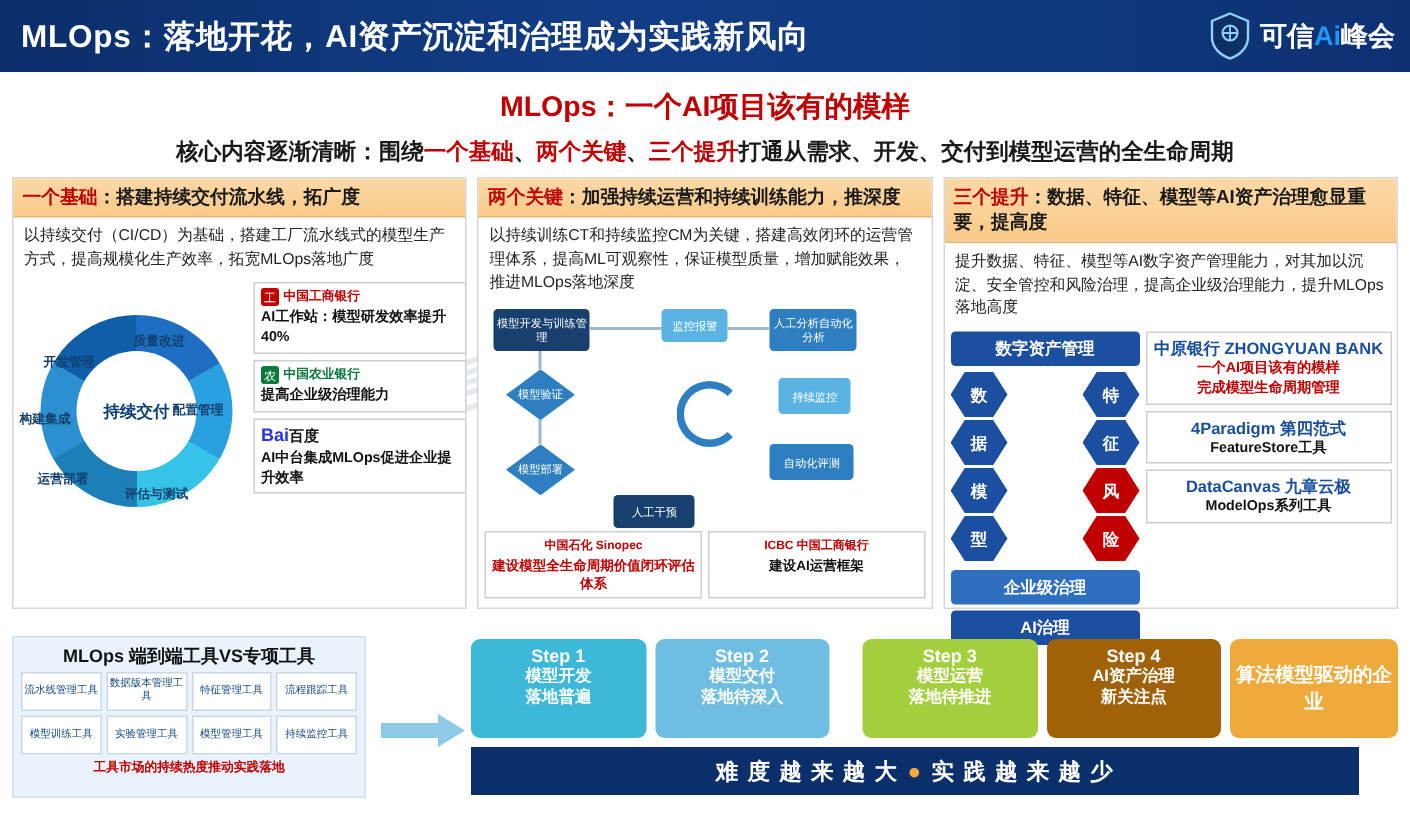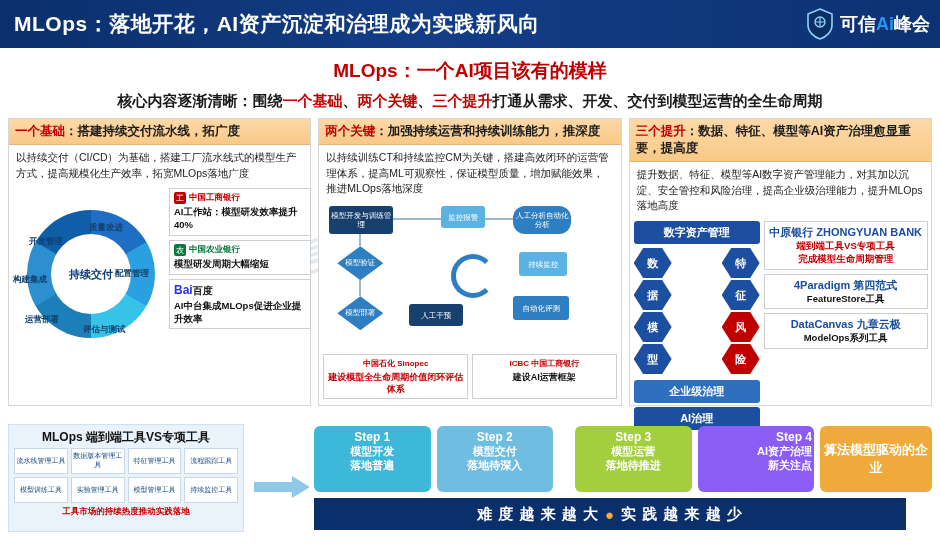--- a/index.html
+++ b/index.html
@@ -205,47 +205,47 @@
               <span class="bank-sq">工</span>
               <span class="bank-name">中国工商银行</span>
             </div>
             <div class="mc-text">AI工作站：模型研发效率提升40%</div>
           </div>
           <div class="minicard">
             <div class="bank-row">
               <span class="bank-sq" style="background:#0a7a3c;">农</span>
               <span class="bank-name" style="color:#0a7a3c;">中国农业银行</span>
             </div>
-            <div class="mc-text">模型研发周期大幅缩短</div>
+            <div class="mc-text">提高企业级治理能力</div>
           </div>
           <div class="minicard">
             <div class="bank-row">
               <span class="baidu-logo">Bai<span class="cn">百度</span></span>
             </div>
             <div class="mc-text">AI中台集成MLOps促进企业提升效率</div>
           </div>
         </div>
       </div>
     </div>
 
     <div class="col">
       <div class="col-head">
         <span class="red">两个关键</span><span>：加强持续运营和持续训练能力，推深度</span>
       </div>
       <div class="col-desc">以持续训练CT和持续监控CM为关键，搭建高效闭环的运营管理体系，提高ML可观察性，保证模型质量，增加赋能效果，推进MLOps落地深度</div>
       <div class="flow">
         <div class="fbox fdark" style="left:6px; top:2px; width:64px; height:28px;">模型开发与训练管理</div>
         <div class="fbox flight" style="left:118px; top:2px; width:44px; height:22px;">监控报警</div>
-        <div class="fbox fblue" style="left:190px; top:2px; width:58px; height:28px;border-radius:12px;">人工分析自动化分析</div>
+        <div class="fbox fblue" style="left:190px; top:2px; width:58px; height:28px;">人工分析自动化分析</div>
         <div class="fdiam" style="left:14px; top:42px;">模型验证</div>
         <div class="fdiam" style="left:14px; top:92px;">模型部署</div>
         <div class="circ-arrow"></div>
         <div class="fbox flight" style="left:196px; top:48px; width:48px; height:24px;">持续监控</div>
         <div class="fbox fblue" style="left:190px; top:92px; width:56px; height:24px;">自动化评测</div>
-        <div class="fbox fdark" style="left:86px; top:100px; width:54px; height:22px;text-align:right;">人工干预</div>
+        <div class="fbox fdark" style="left:86px; top:126px; width:54px; height:22px;text-align:right;">人工干预</div>
         <div class="conn" style="left:70px; top:14px; width:48px; height:2px;"></div>
         <div class="conn" style="left:162px; top:14px; width:28px; height:2px;"></div>
         <div class="conn" style="left:36px; top:30px; width:2px; height:12px;"></div>
         <div class="conn" style="left:36px; top:76px; width:2px; height:16px;"></div>
       </div>
       <div class="c2-bottom">
         <div class="c2-card">
           <div class="sinopec">中国石化 Sinopec</div>
           <div class="cap">建设模型全生命周期价值闭环评估体系</div>
         </div>
@@ -277,21 +277,21 @@
               <div class="hexcell red">风</div>
               <div class="hexcell red">险</div>
             </div>
           </div>
           <div class="pill" style="background:#2f6fc0;">企业级治理</div>
           <div class="pill">AI治理</div>
         </div>
         <div class="c3-right">
           <div class="c3-card">
             <div class="logo blue">中原银行 ZHONGYUAN BANK</div>
-            <div class="t red">端到端工具VS专项工具</div>
+            <div class="t red">一个AI项目该有的模样</div>
             <div class="t red">完成模型生命周期管理</div>
           </div>
           <div class="c3-card">
             <div class="logo blue">4Paradigm 第四范式</div>
             <div class="t">FeatureStore工具</div>
           </div>
           <div class="c3-card">
             <div class="logo blue">DataCanvas 九章云极</div>
             <div class="t">ModelOps系列工具</div>
           </div>
@@ -330,21 +330,21 @@
       <div class="step" style="background:#6fbde0;">
         <div class="n">Step 2</div>
         <div class="l1">模型交付</div>
         <div class="l2">落地待深入</div>
       </div>
       <div class="step" style="background:#a3cf3f;margin-left:16px;">
         <div class="n">Step 3</div>
         <div class="l1">模型运营</div>
         <div class="l2">落地待推进</div>
       </div>
-      <div class="step" style="background:#8b5cf6;text-align:right;">
+      <div class="step" style="background:#a16207;">
         <div class="n">Step 4</div>
         <div class="l1">AI资产治理</div>
         <div class="l2">新关注点</div>
       </div>
     </div>
 
     <div class="final">算法模型驱动的企业</div>
 
     <div class="banner">
       <span>难 度 越 来 越 大</span>

